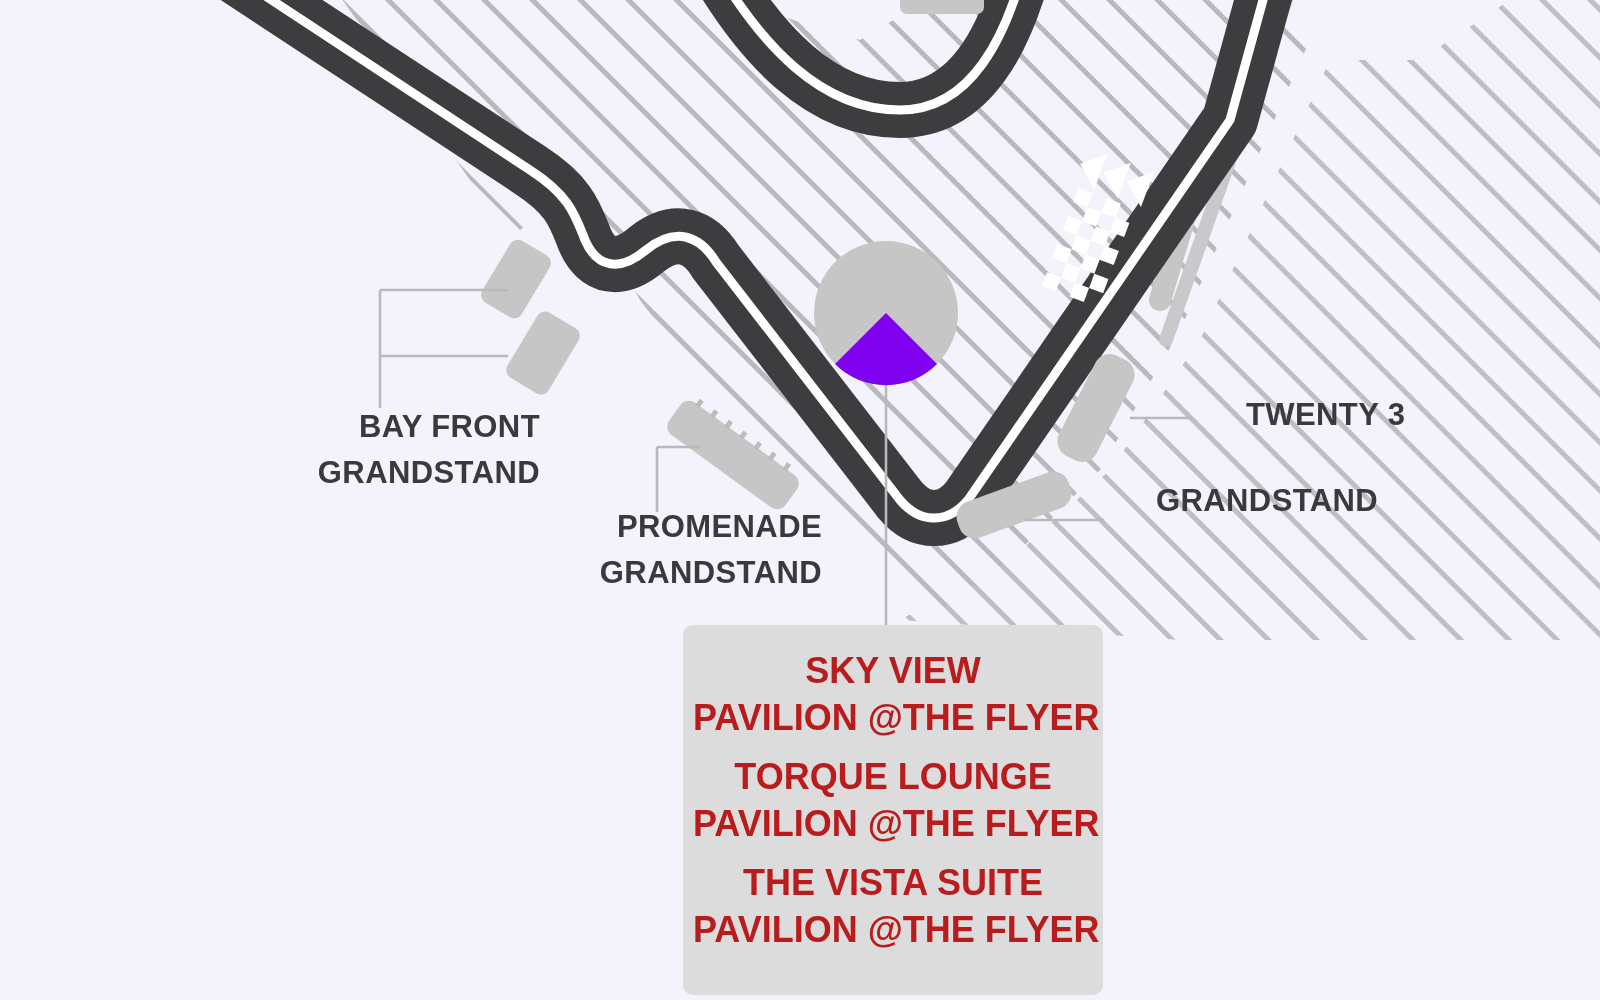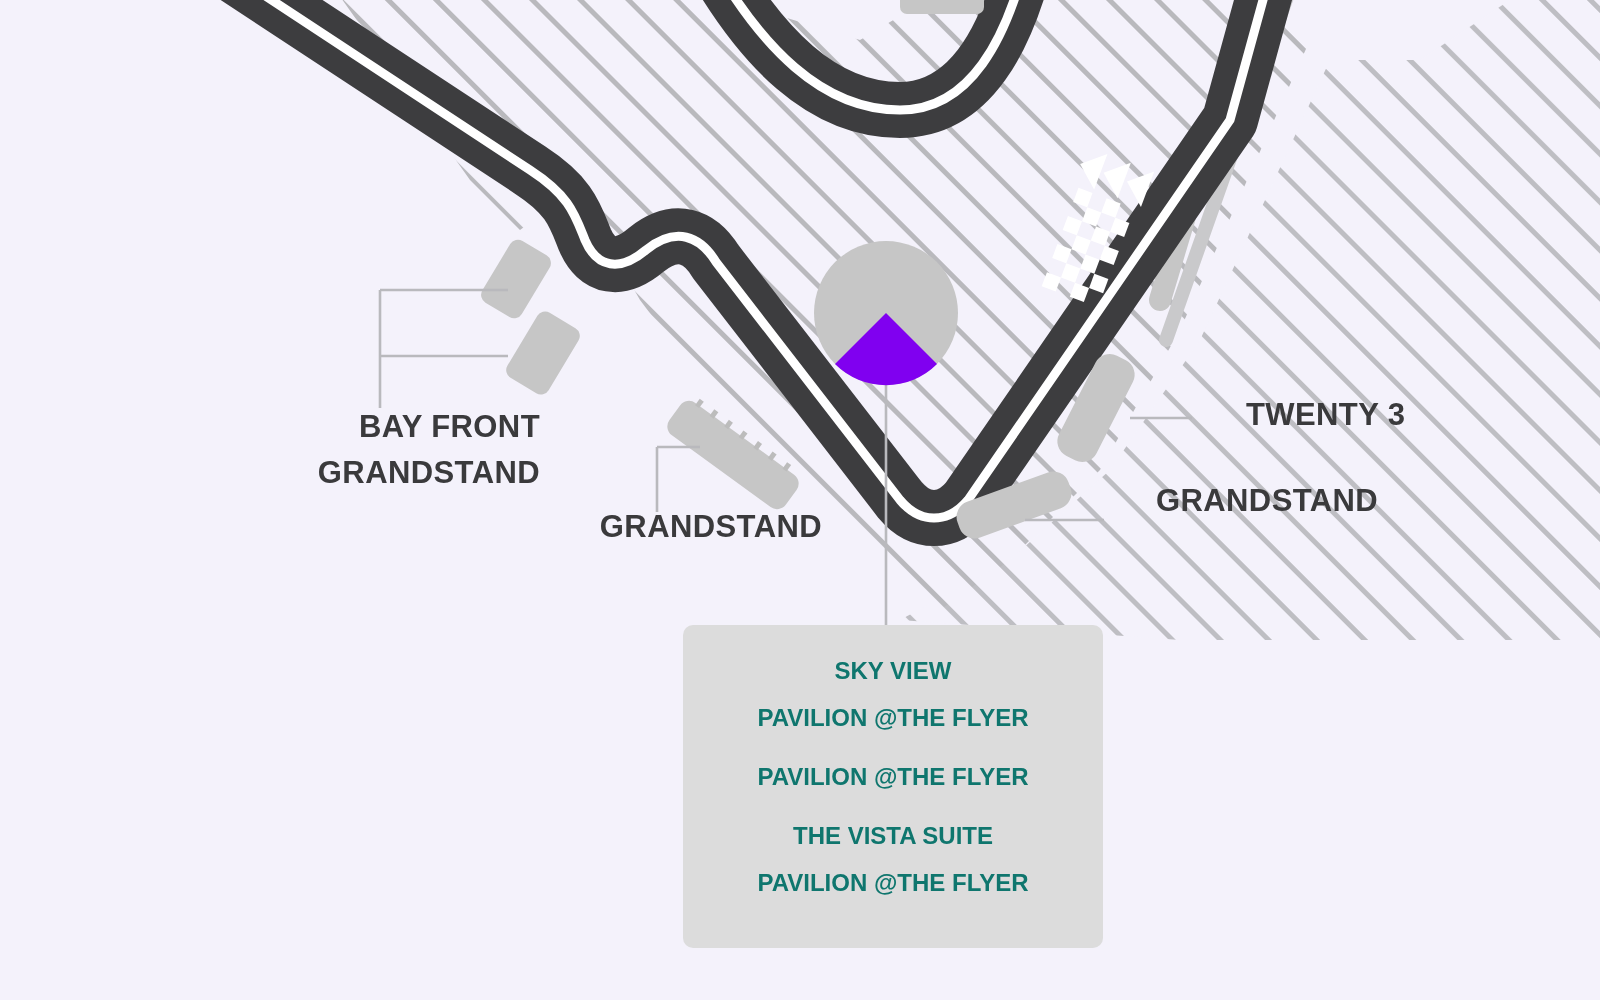--- a/index.html
+++ b/index.html
@@ -70,23 +70,23 @@
     box-sizing: border-box;
     background: #dcdcdc;
     border-radius: 10px;
     text-align: center;
   }
   .tt-entry { margin: 0 0 12px 0; }
   .tt-entry:last-child { margin-bottom: 16px; }
   .tt-name, .tt-venue {
     font-family: "Liberation Sans", sans-serif;
     font-weight: bold;
-    font-size: 24px;
+    font-size: 36px;
     line-height: 47px;
-    color: #0f766e;
+    color: #b91c1c;
     text-transform: uppercase;
     white-space: nowrap;
   }
 </style>
 </head>
 <body>
 
 <div id="stage">
 
   <svg id="map-svg" viewBox="0 0 1600 1000">
@@ -238,37 +238,39 @@
 
     </g>
   </svg>
 
   <div class="map-label align-right" id="label-bayfront">
     <div>BAY FRONT</div>
     <div>GRANDSTAND</div>
   </div>
 
   <div class="map-label align-right" id="label-promenade">
+    <div>PROMENADE</div>
     <div>GRANDSTAND</div>
   </div>
 
   <div class="map-label align-left" id="label-twenty3">
     <div>TWENTY 3</div>
   </div>
 
   <div class="map-label align-left" id="label-marinabay">
     <div>GRANDSTAND</div>
   </div>
 
   <div id="tooltip">
     <div class="tt-entry">
       <div class="tt-name">SKY VIEW</div>
       <div class="tt-venue">PAVILION @THE FLYER</div>
     </div>
     <div class="tt-entry">
+      <div class="tt-name">TORQUE LOUNGE</div>
       <div class="tt-venue">PAVILION @THE FLYER</div>
     </div>
     <div class="tt-entry">
       <div class="tt-name">THE VISTA SUITE</div>
       <div class="tt-venue">PAVILION @THE FLYER</div>
     </div>
   </div>
 
 </div>
 

